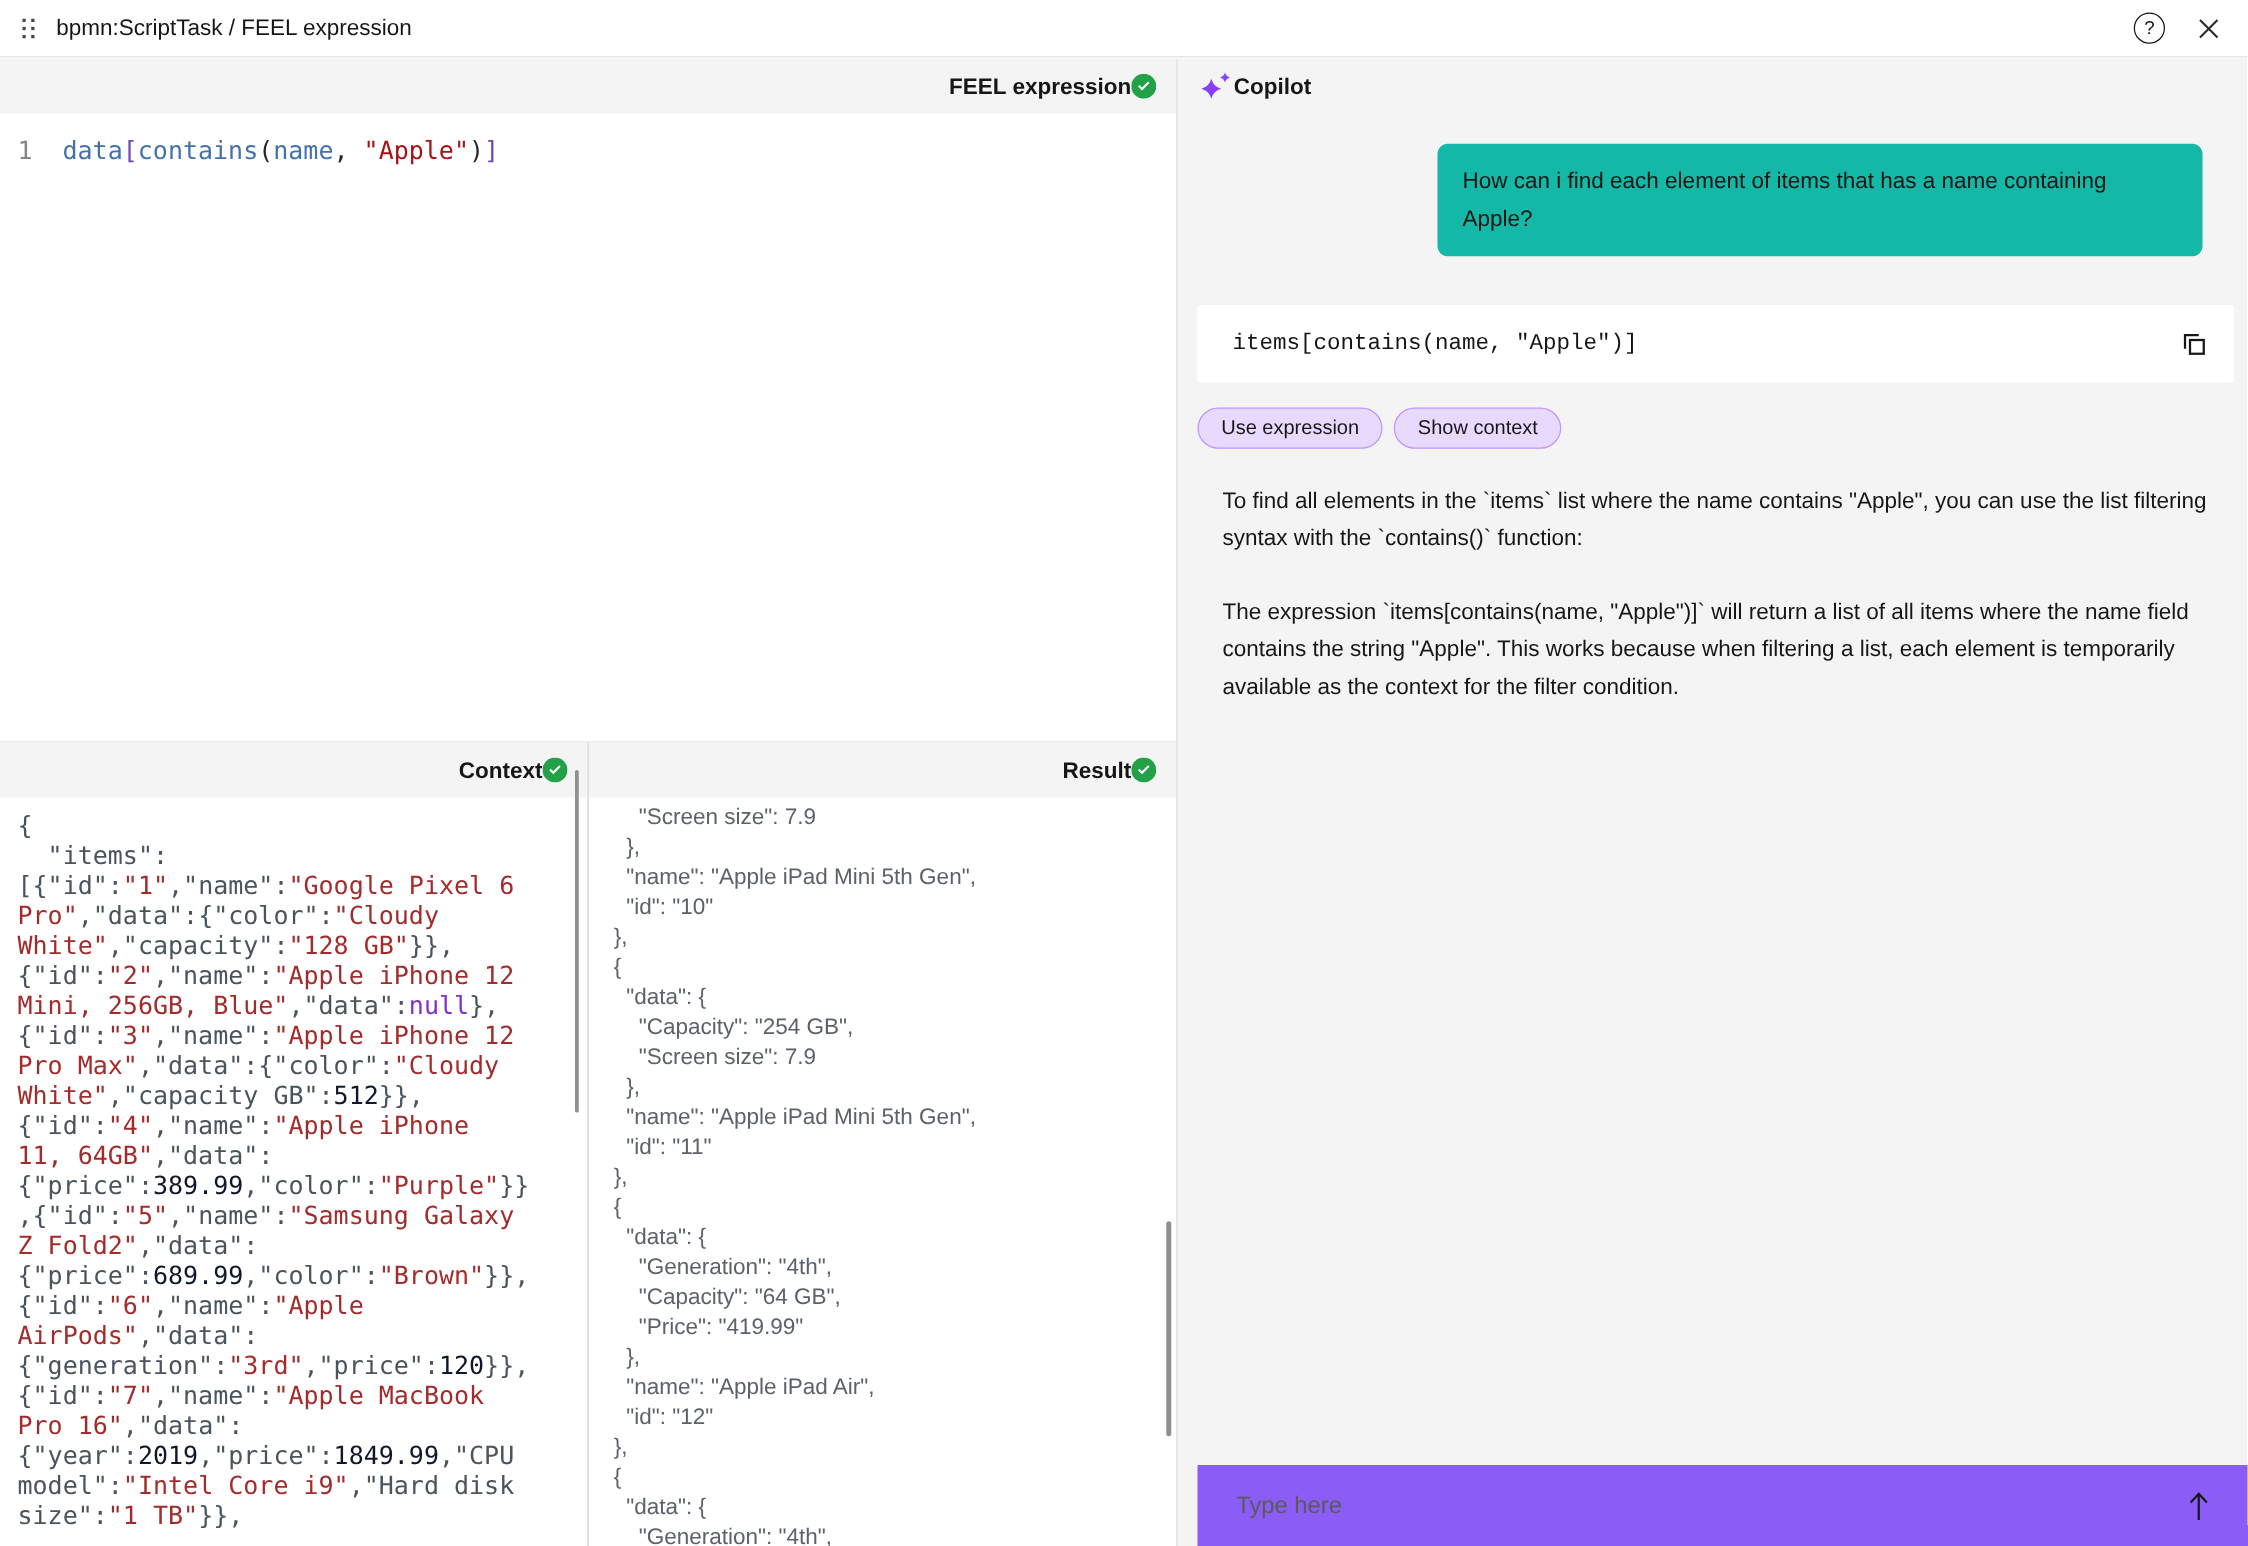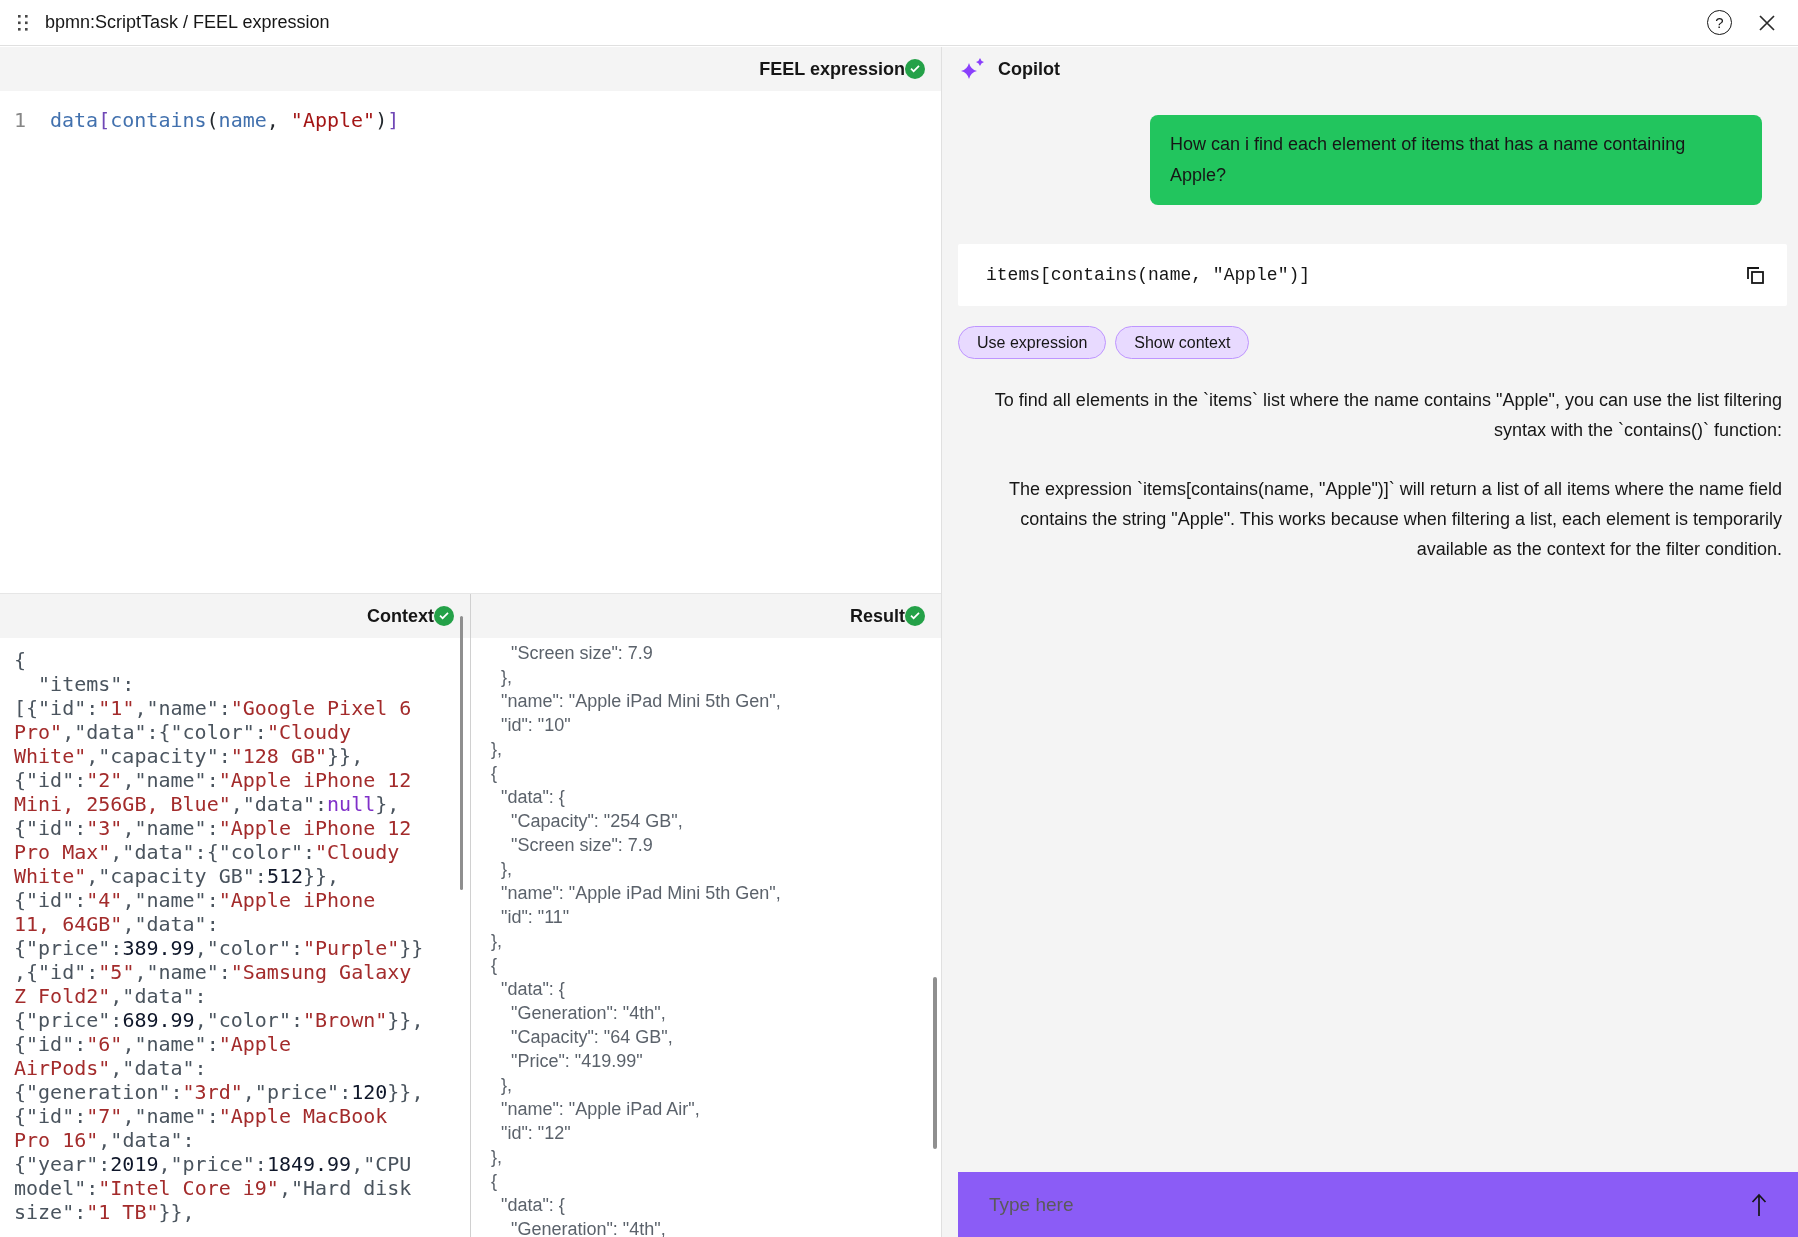--- a/index.html
+++ b/index.html
@@ -47,35 +47,35 @@
 
   
   .feel-code .tk-v { color:#4271ae; }
   .feel-code .tk-b { color:#7048b6; }
   .feel-code .tk-p { color:#24292e; }
   .feel-code .tk-s { color:#a31515; }
 
   
   .copilot { position:absolute; left:941px; top:47px; width:857px; height:1190px; background:#f4f4f4;
              border-left:1px solid #e0e0e0; }
-  .copilot-header { height:44px; display:flex; align-items:center; padding-left:18px; gap:11px; }
-
-  .user-bubble { position:absolute; top:68px; right:36px; width:612px; background:#22c55e; border-radius:8px;
+  .copilot-header { height:44px; display:flex; align-items:center; padding-left:18px; }
+
+  .user-bubble { position:absolute; top:68px; right:36px; width:612px; background:#14b8a6; border-radius:8px;
                  padding:14px 20px; font-size:18px; line-height:31px; color:#161616; }
 
   .code-card { position:absolute; top:197px; left:16px; width:829px; height:62px; background:#ffffff;
                border-radius:2px; display:flex; align-items:center; padding:0 20px 0 28px; }
   .code-card .snippet { font-family:"Liberation Mono", monospace; font-size:18px; color:#161616; white-space:pre; }
   .copy-btn { margin-left:auto; background:none; border:none; cursor:pointer; display:flex; padding:0; }
 
   .action-row { position:absolute; top:279px; left:16px; display:flex; gap:9px; }
   .pill-btn { height:33px; padding:0 18px; border-radius:17px; background:#e8daff; border:1px solid #be95ff;
               font-family:Liberation Sans, sans-serif; font-size:16px; color:#161616; cursor:pointer; }
 
-  .explanation { position:absolute; top:338px; left:20px; width:820px;text-align:right; }
+  .explanation { position:absolute; top:338px; left:36px; width:820px; }
   .explanation p { font-size:18px; line-height:30px; color:#161616; margin-bottom:29px; }
 
   .chat-input { position:absolute; left:16px; top:1125px; width:841px; height:66px; background:#8b5cf6;
                 display:flex; align-items:center; }
   .chat-input input { flex:1; border:none; outline:none; background:transparent; margin-left:31px;
                       font-family:"Liberation Sans", sans-serif; font-size:19px; color:#161616; }
   .chat-input input::placeholder { color:#5a5a5a; opacity:1; }
   .send-btn { background:none; border:none; cursor:pointer; margin-right:30px; display:flex; padding:0; }
 
   .q-circle { width:25px; height:25px; border:1.8px solid #161616; border-radius:50%; display:flex;

